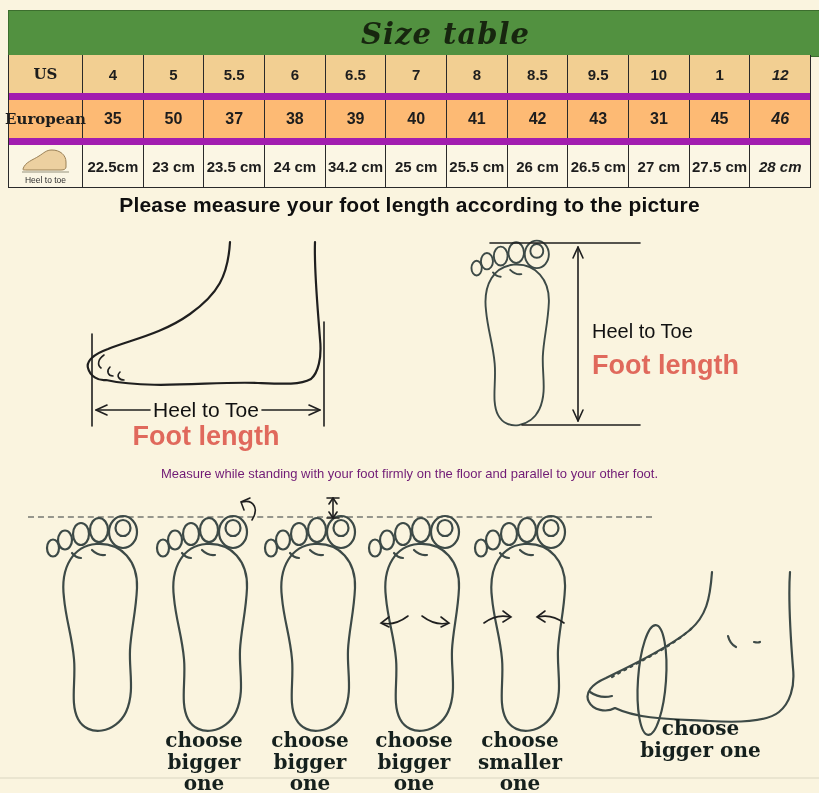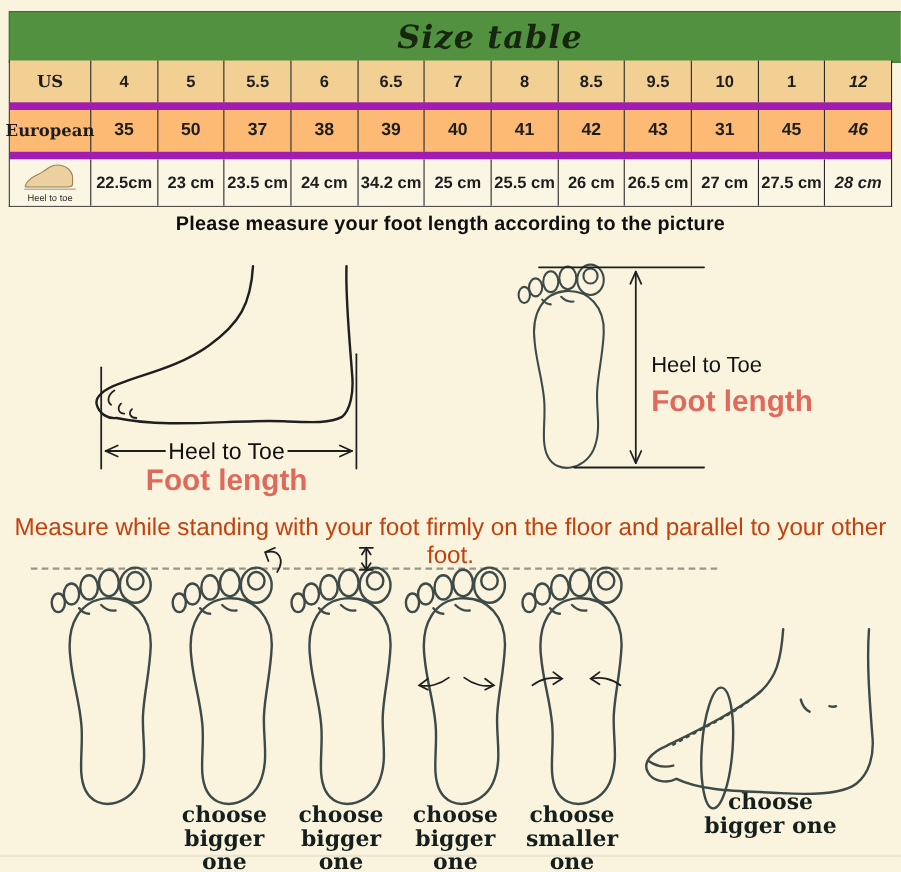--- a/index.html
+++ b/index.html
@@ -24,23 +24,23 @@
   .cells{display:flex;flex:1;}
   .cells .size-cell{flex:1;}
   .row-us{height:38px;background:#f2cf92;font-weight:bold;font-size:15px;}
   .row-eu{height:38px;background:#fdba74;font-weight:bold;font-size:16px;}
   .row-cm{height:42px;background:#fbf6e4;font-weight:bold;font-size:15px;}
   .heel-head{flex-direction:column;justify-content:flex-end;padding-bottom:2px;}
   .heel-head span{font-size:8.5px;font-weight:normal;font-family:"Liberation Sans",sans-serif;color:#2e2e2e;}
 
   
   .measure-heading{position:absolute;left:0;top:193px;width:819px;text-align:center;
-                   font-size:18px;font-weight:bold;color:#0f0f0f;letter-spacing:.2px;}
+                   font-size:21px;font-weight:bold;color:#0f0f0f;letter-spacing:.2px;}
   .standing-note{position:absolute;left:0;top:466px;width:819px;text-align:center;
-                 font-size:22px;color:#c2410c;}
+                 font-size:13px;color:#701a75;}
 
   
   text.lbl{font-family:"Liberation Sans",sans-serif;font-size:21px;fill:#111;}
   text.accent{font-family:"Liberation Sans",sans-serif;font-size:27px;font-weight:bold;fill:#e0695c;}
 
   .stroke{fill:none;stroke:#3d4a47;stroke-width:2.2;stroke-linecap:round;stroke-linejoin:round;}
   .ink{fill:none;stroke:#1f1f1f;stroke-width:2.2;stroke-linecap:round;stroke-linejoin:round;}
   .thin{fill:none;stroke:#1f1f1f;stroke-width:1.6;stroke-linecap:round;}
 
   

